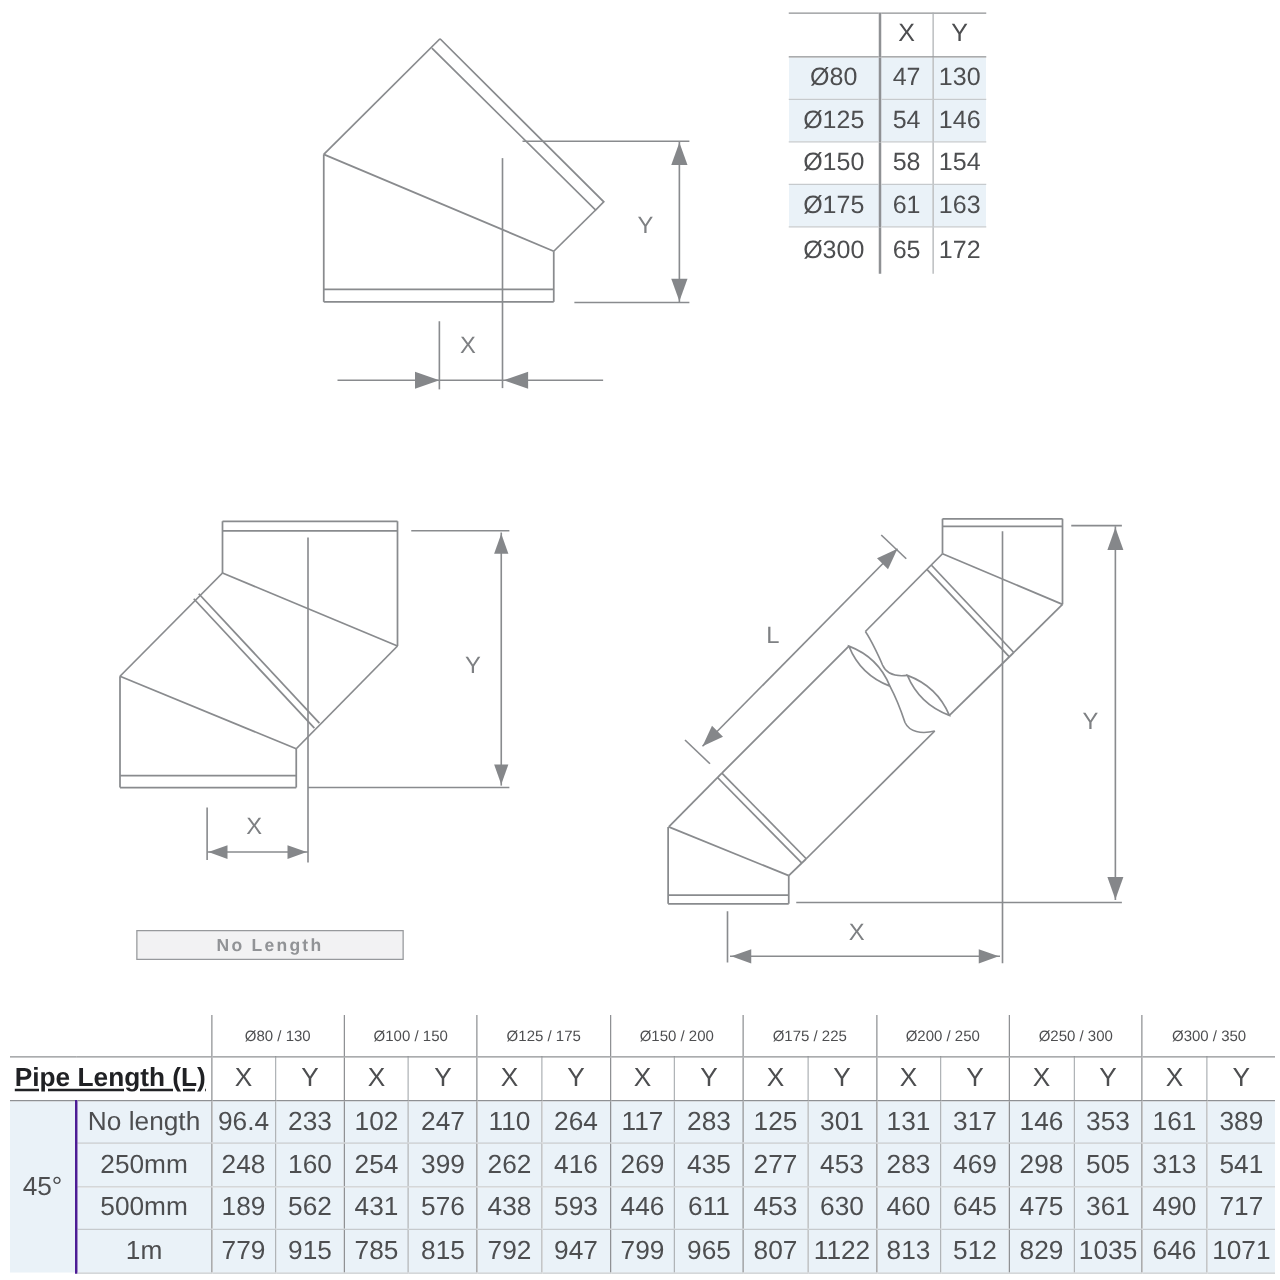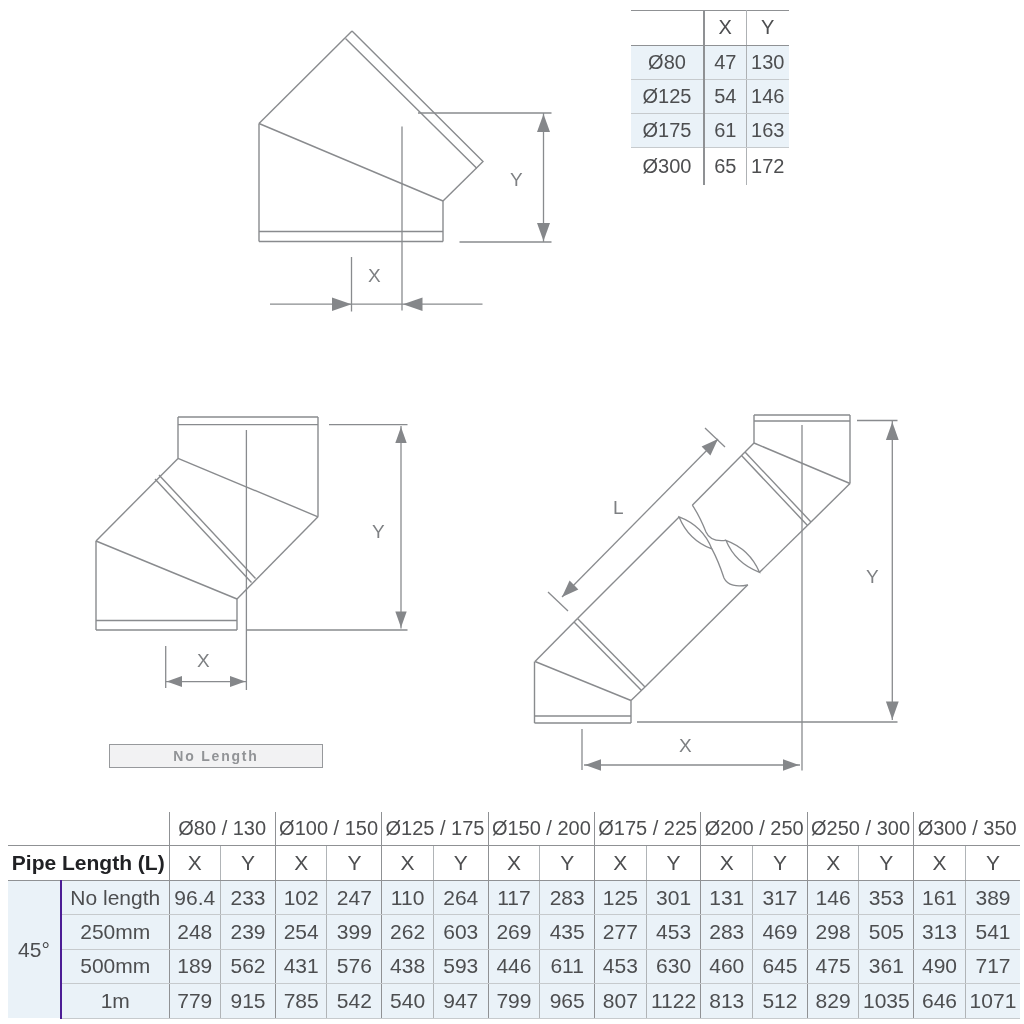--- a/index.html
+++ b/index.html
@@ -15,29 +15,29 @@
   #smalltable{left:631px;top:10px;width:158px;font-size:20px;color:#4d4e50;}
   #smalltable td{height:33.2px;}
   #smalltable tr.hd td{height:33.5px;border-top:1.5px solid #8f9194;border-bottom:1.5px solid #8f9194;}
   #smalltable td.c1{border-right:2px solid #8f9194;}
   #smalltable td.c2{border-right:1px solid #aeb1b4;}
   #smalltable tr.dt td{border-bottom:1px solid #c6cacd;}
   #smalltable tr.last td{border-bottom:none;height:37px;}
   #smalltable tr.blue td{background:#eaf2f8;}
   
   #bigtable{left:8px;top:812px;width:1012px;font-size:21px;color:#4d4e50;}
-  #bigtable tr.gh td{font-size:20px;}
+  #bigtable tr.gh td{font-size:12px;}
   #bigtable td{height:33.4px;}
   #bigtable tr.gh td{height:33px;border-bottom:1.5px solid #8f9194;}
   #bigtable tr.plr td{height:34px;border-bottom:1.5px solid #8f9194;}
   #bigtable td.gsep{border-left:1.5px solid #8f9194;}
   #bigtable td.xy{border-left:1px solid #b0b4b7;}
   #bigtable tr.dr td{background:#eaf2f8;border-bottom:1px solid #c6cacd;}
   #bigtable td.deg{border-right:2px solid #4c1d95;border-bottom:none !important;}
-  #bigtable td.pl{font-weight:bold;color:#202124;text-align:center;}
+  #bigtable td.pl{font-weight:bold;color:#202124;text-align:center;text-decoration:underline;}
   
   #nolength{position:absolute;left:109px;top:744px;width:212px;height:22px;border:1.5px solid #97999c;background:#f2f2f3;color:#919396;font-weight:bold;font-size:14px;letter-spacing:1.8px;text-align:center;line-height:23px;}
 </style>
 </head>
 <body>
 <div id="page">
 
 <svg id="diagrams" width="1024" height="1024" viewBox="0 0 1024 1024">
 
 <g>
@@ -211,20 +211,25 @@
         </tr>
 <tr class="dt blue">
           <td class="c1">Ø80</td>
           <td class="c2">47</td>
           <td>130</td>
         </tr>
 <tr class="dt blue">
           <td class="c1">Ø125</td>
           <td class="c2">54</td>
           <td>146</td>
+        </tr>
+<tr class="dt">
+          <td class="c1">Ø150</td>
+          <td class="c2">58</td>
+          <td>154</td>
         </tr>
 <tr class="dt blue">
           <td class="c1">Ø175</td>
           <td class="c2">61</td>
           <td>163</td>
         </tr>
 <tr class="dt last">
           <td class="c1">Ø300</td>
           <td class="c2">65</td>
           <td>172</td>
@@ -300,25 +305,25 @@
 <td class="gsep">131</td>
           <td class="xy">317</td>
 <td class="gsep">146</td>
           <td class="xy">353</td>
 <td class="gsep">161</td>
           <td class="xy">389</td>
         </tr>
 <tr class="dr">
           <td>250mm</td>
 <td class="gsep">248</td>
-          <td class="xy">239</td>
+          <td class="xy">160</td>
 <td class="gsep">254</td>
           <td class="xy">399</td>
 <td class="gsep">262</td>
-          <td class="xy">603</td>
+          <td class="xy">416</td>
 <td class="gsep">269</td>
           <td class="xy">435</td>
 <td class="gsep">277</td>
           <td class="xy">453</td>
 <td class="gsep">283</td>
           <td class="xy">469</td>
 <td class="gsep">298</td>
           <td class="xy">505</td>
 <td class="gsep">313</td>
           <td class="xy">541</td>
@@ -340,22 +345,22 @@
 <td class="gsep">475</td>
           <td class="xy">361</td>
 <td class="gsep">490</td>
           <td class="xy">717</td>
         </tr>
 <tr class="dr">
           <td>1m</td>
 <td class="gsep">779</td>
           <td class="xy">915</td>
 <td class="gsep">785</td>
-          <td class="xy">542</td>
-<td class="gsep">540</td>
+          <td class="xy">815</td>
+<td class="gsep">792</td>
           <td class="xy">947</td>
 <td class="gsep">799</td>
           <td class="xy">965</td>
 <td class="gsep">807</td>
           <td class="xy">1122</td>
 <td class="gsep">813</td>
           <td class="xy">512</td>
 <td class="gsep">829</td>
           <td class="xy">1035</td>
 <td class="gsep">646</td>

